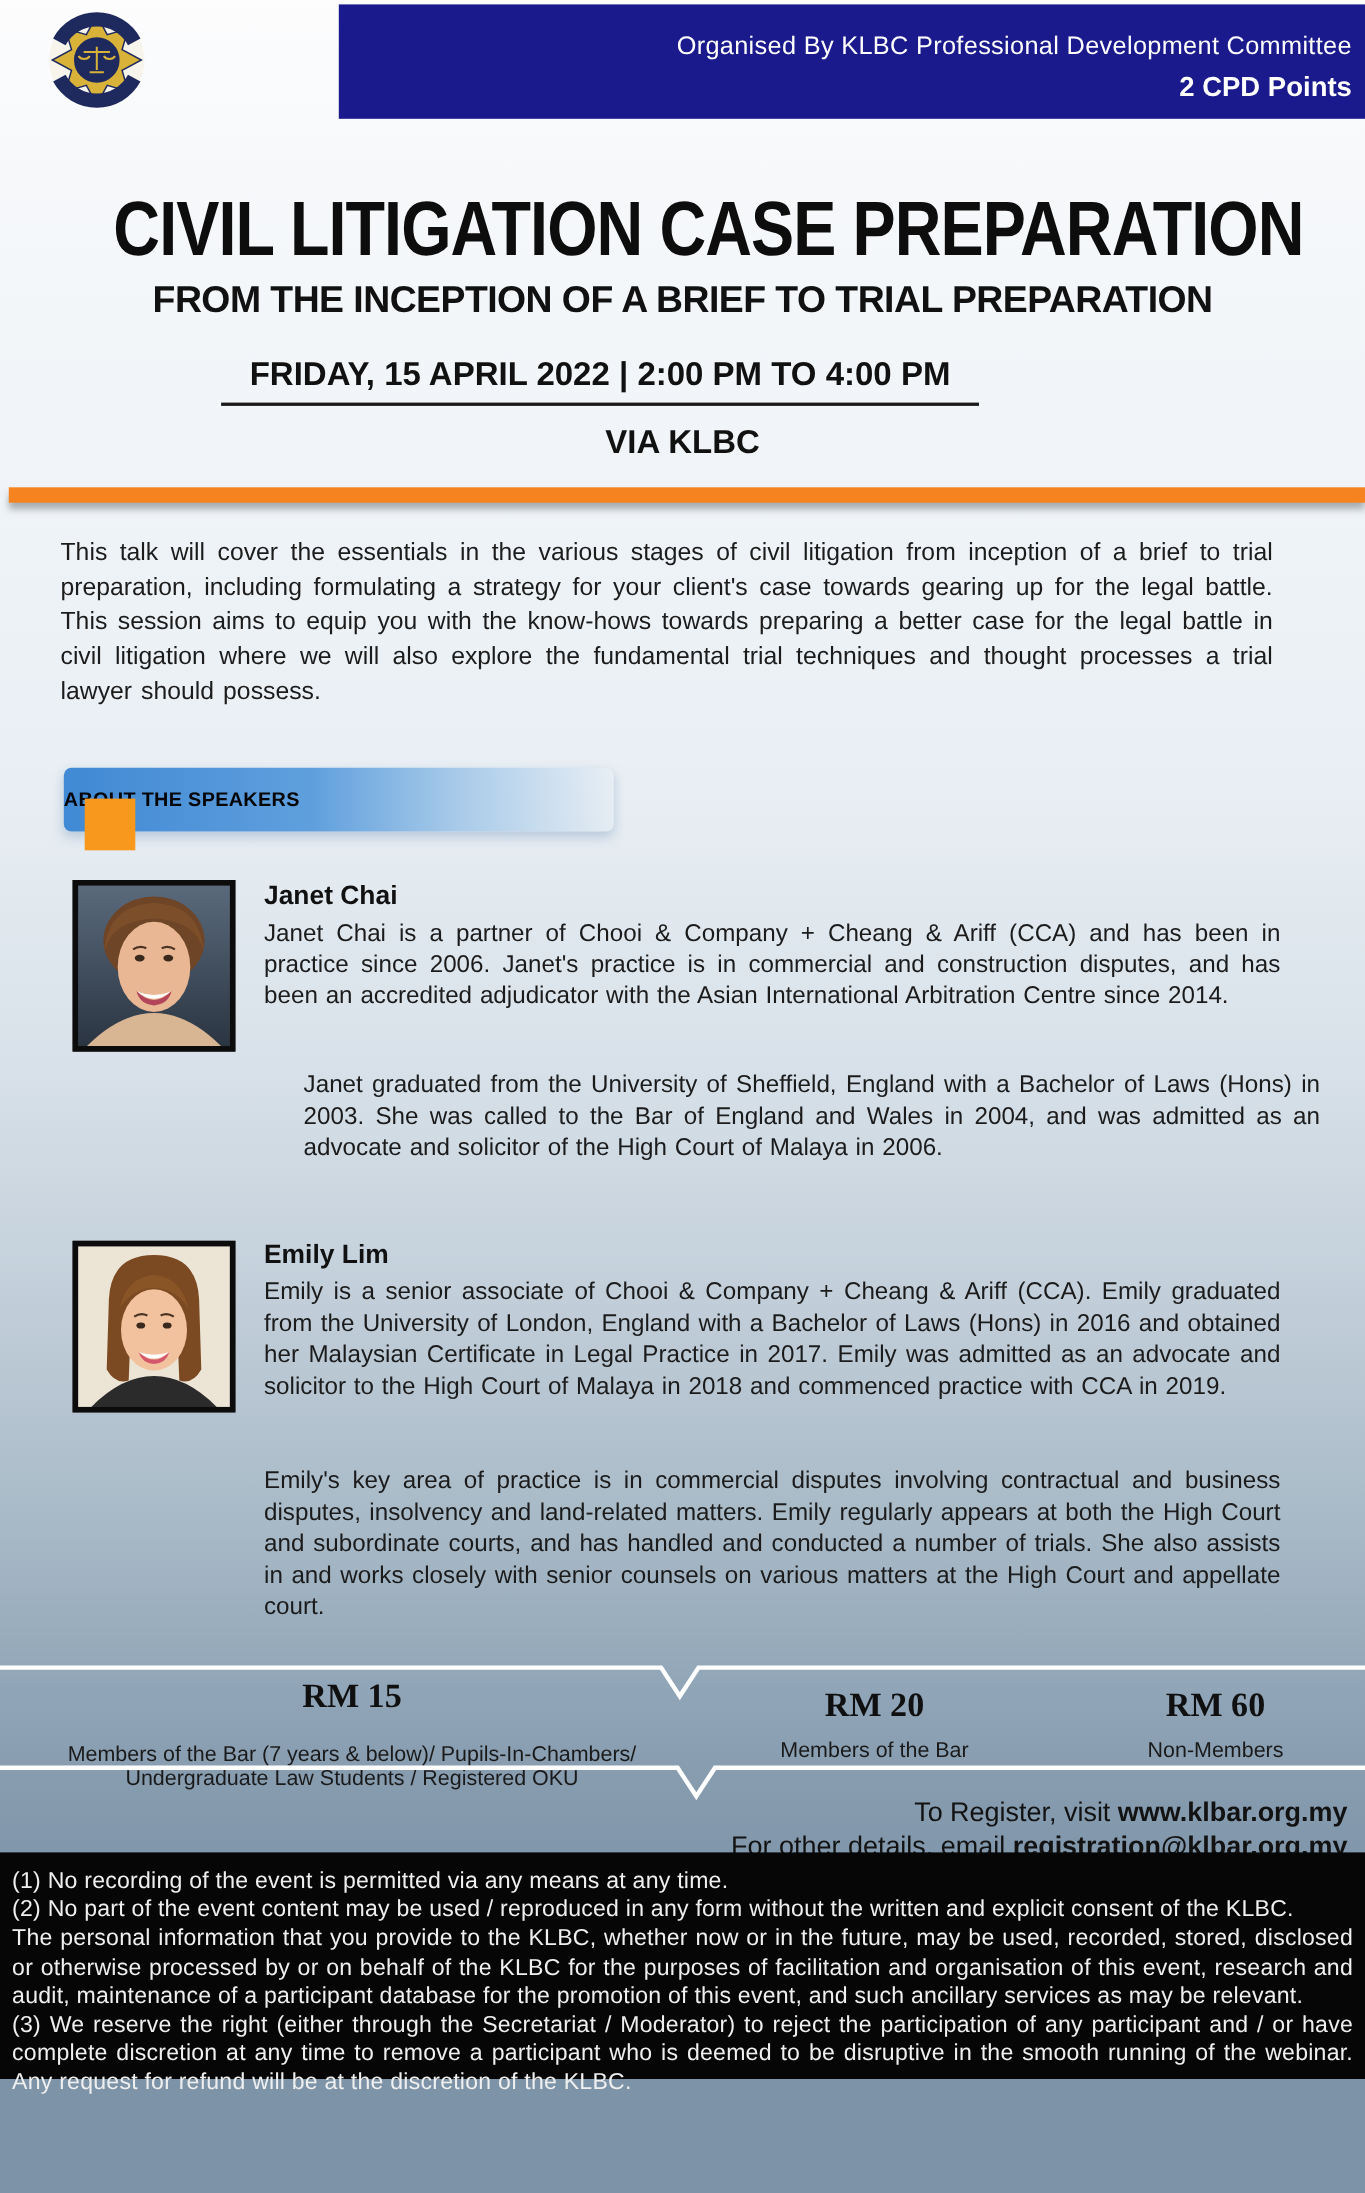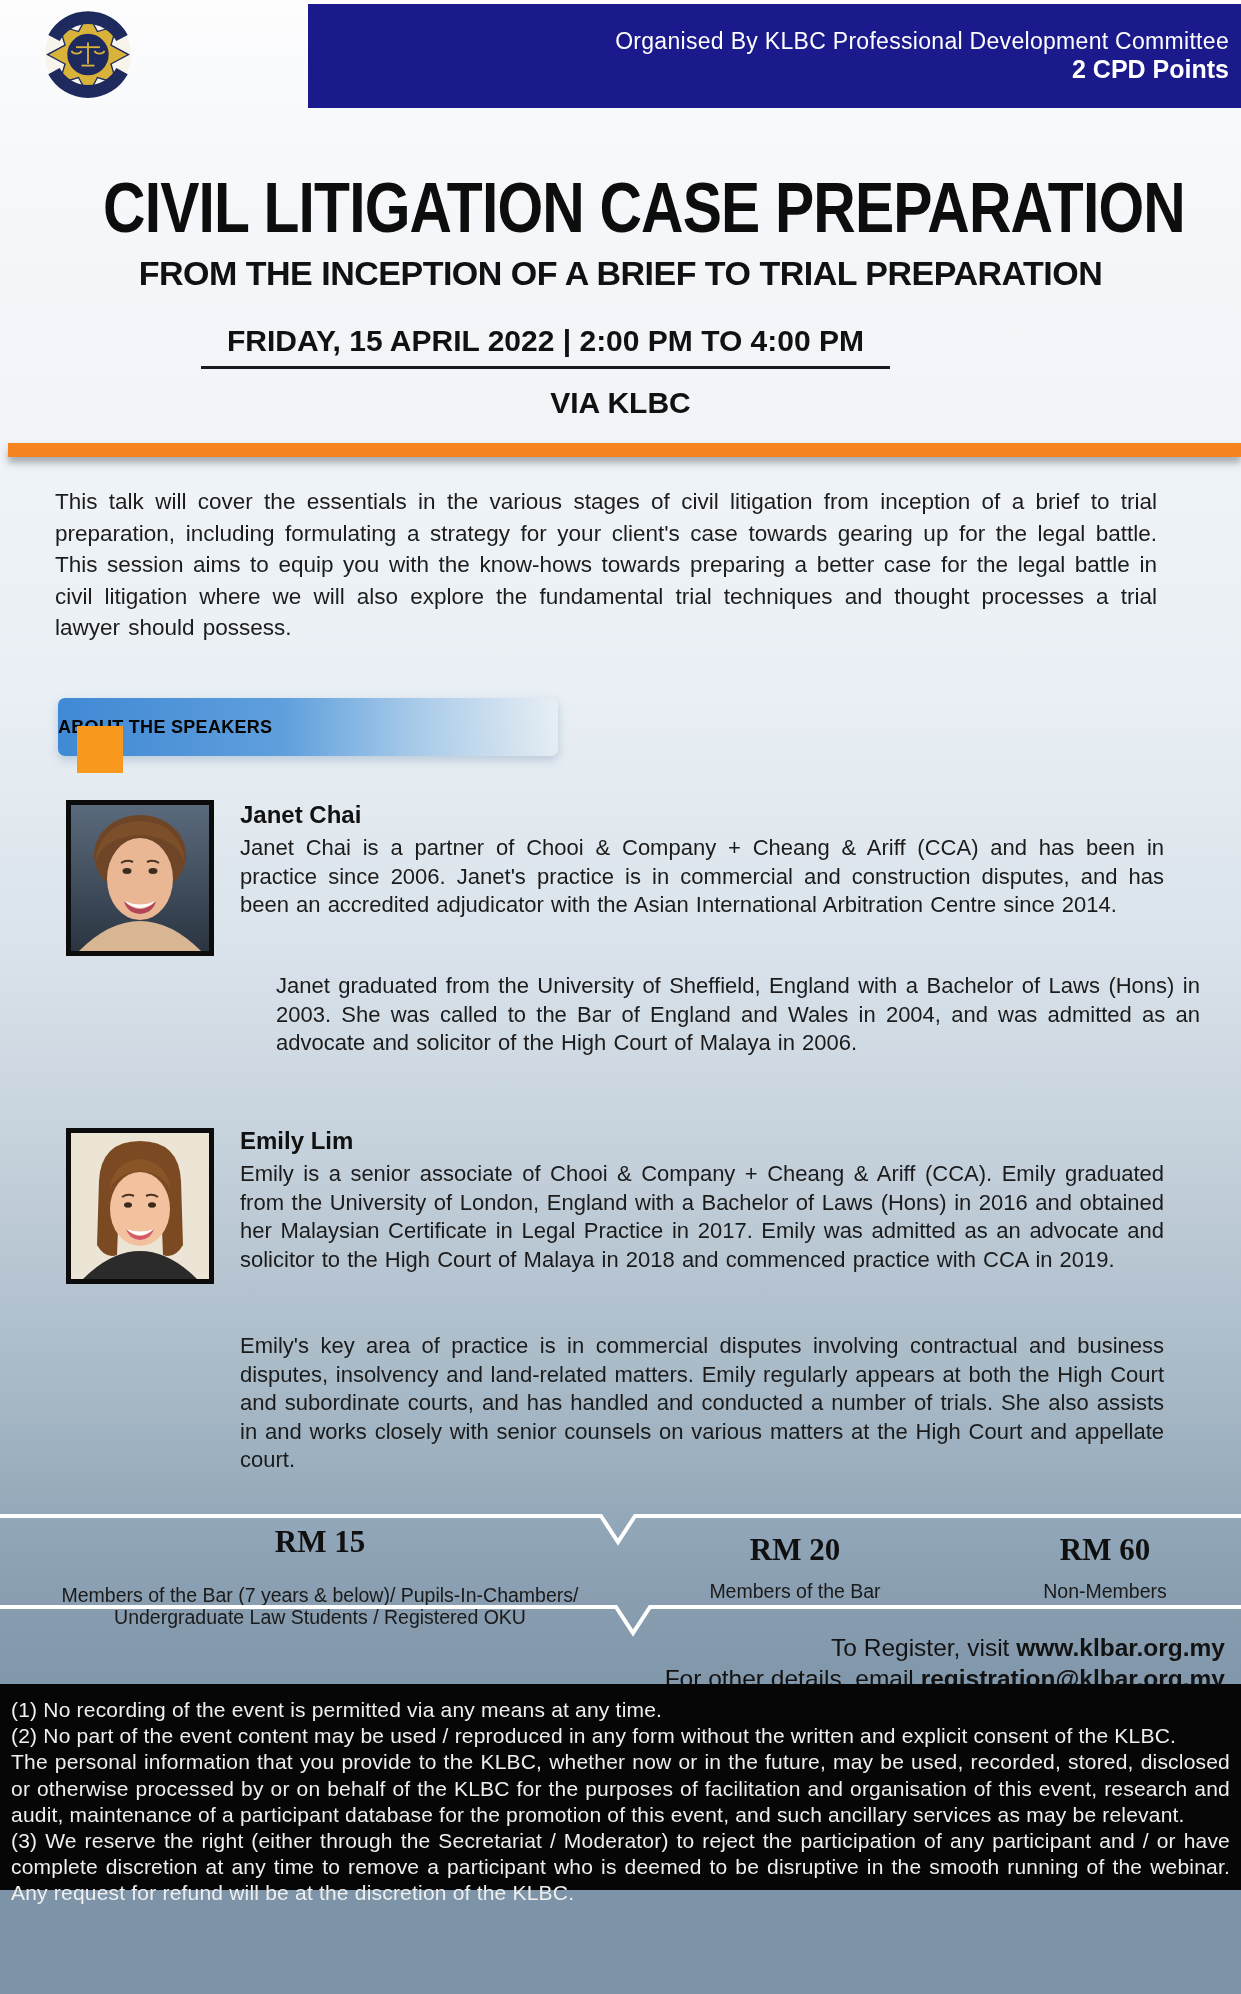--- a/index.html
+++ b/index.html
@@ -10,21 +10,21 @@
       #fdfdfe 0%, #f6f8fa 8%, #f0f4f8 22%, #e9eff4 35%,
       #d9e2ea 48%, #c0cdd8 60%, #a4b6c4 71%, #90a5b7 77%,
       #879caf 81%, #8096aa 85%, #7d93a7 86%, #7d93a7 100%);
   }
   .abs{position:absolute;}
 
   
   .navy-banner{left:308px;top:4px;width:933px;height:104px;background:#1a1a8c;
     color:#fff;text-align:right;padding:24px 12px 0 0;box-sizing:border-box;}
   .organiser{font-size:23px;letter-spacing:.3px;}
-  .cpd{font-size:25px;font-weight:bold;}
+  .cpd{font-size:25px;font-weight:bold;margin-top:10px;}
 
   .badge{left:42px;top:5px;width:92px;height:100px;}
   .anniv{left:150px;top:8px;width:150px;height:100px;}
   .anniv .slash{position:absolute;width:8px;height:70px;transform:skewX(-28deg);opacity:.8;}
   .anniv .s1{left:18px;top:8px;background:#8fd3ae;}
   .anniv .s2{left:46px;top:14px;background:#b9c6de;}
   .anniv .s3{left:98px;top:16px;background:#5d5a86;}
   .anniv .num-row{position:absolute;left:22px;top:-4px;white-space:nowrap;}
   .anniv .num{font-size:66px;font-weight:bold;letter-spacing:-2px;
     background:linear-gradient(135deg,#2c3a8c 30%,#642d5e 90%);

